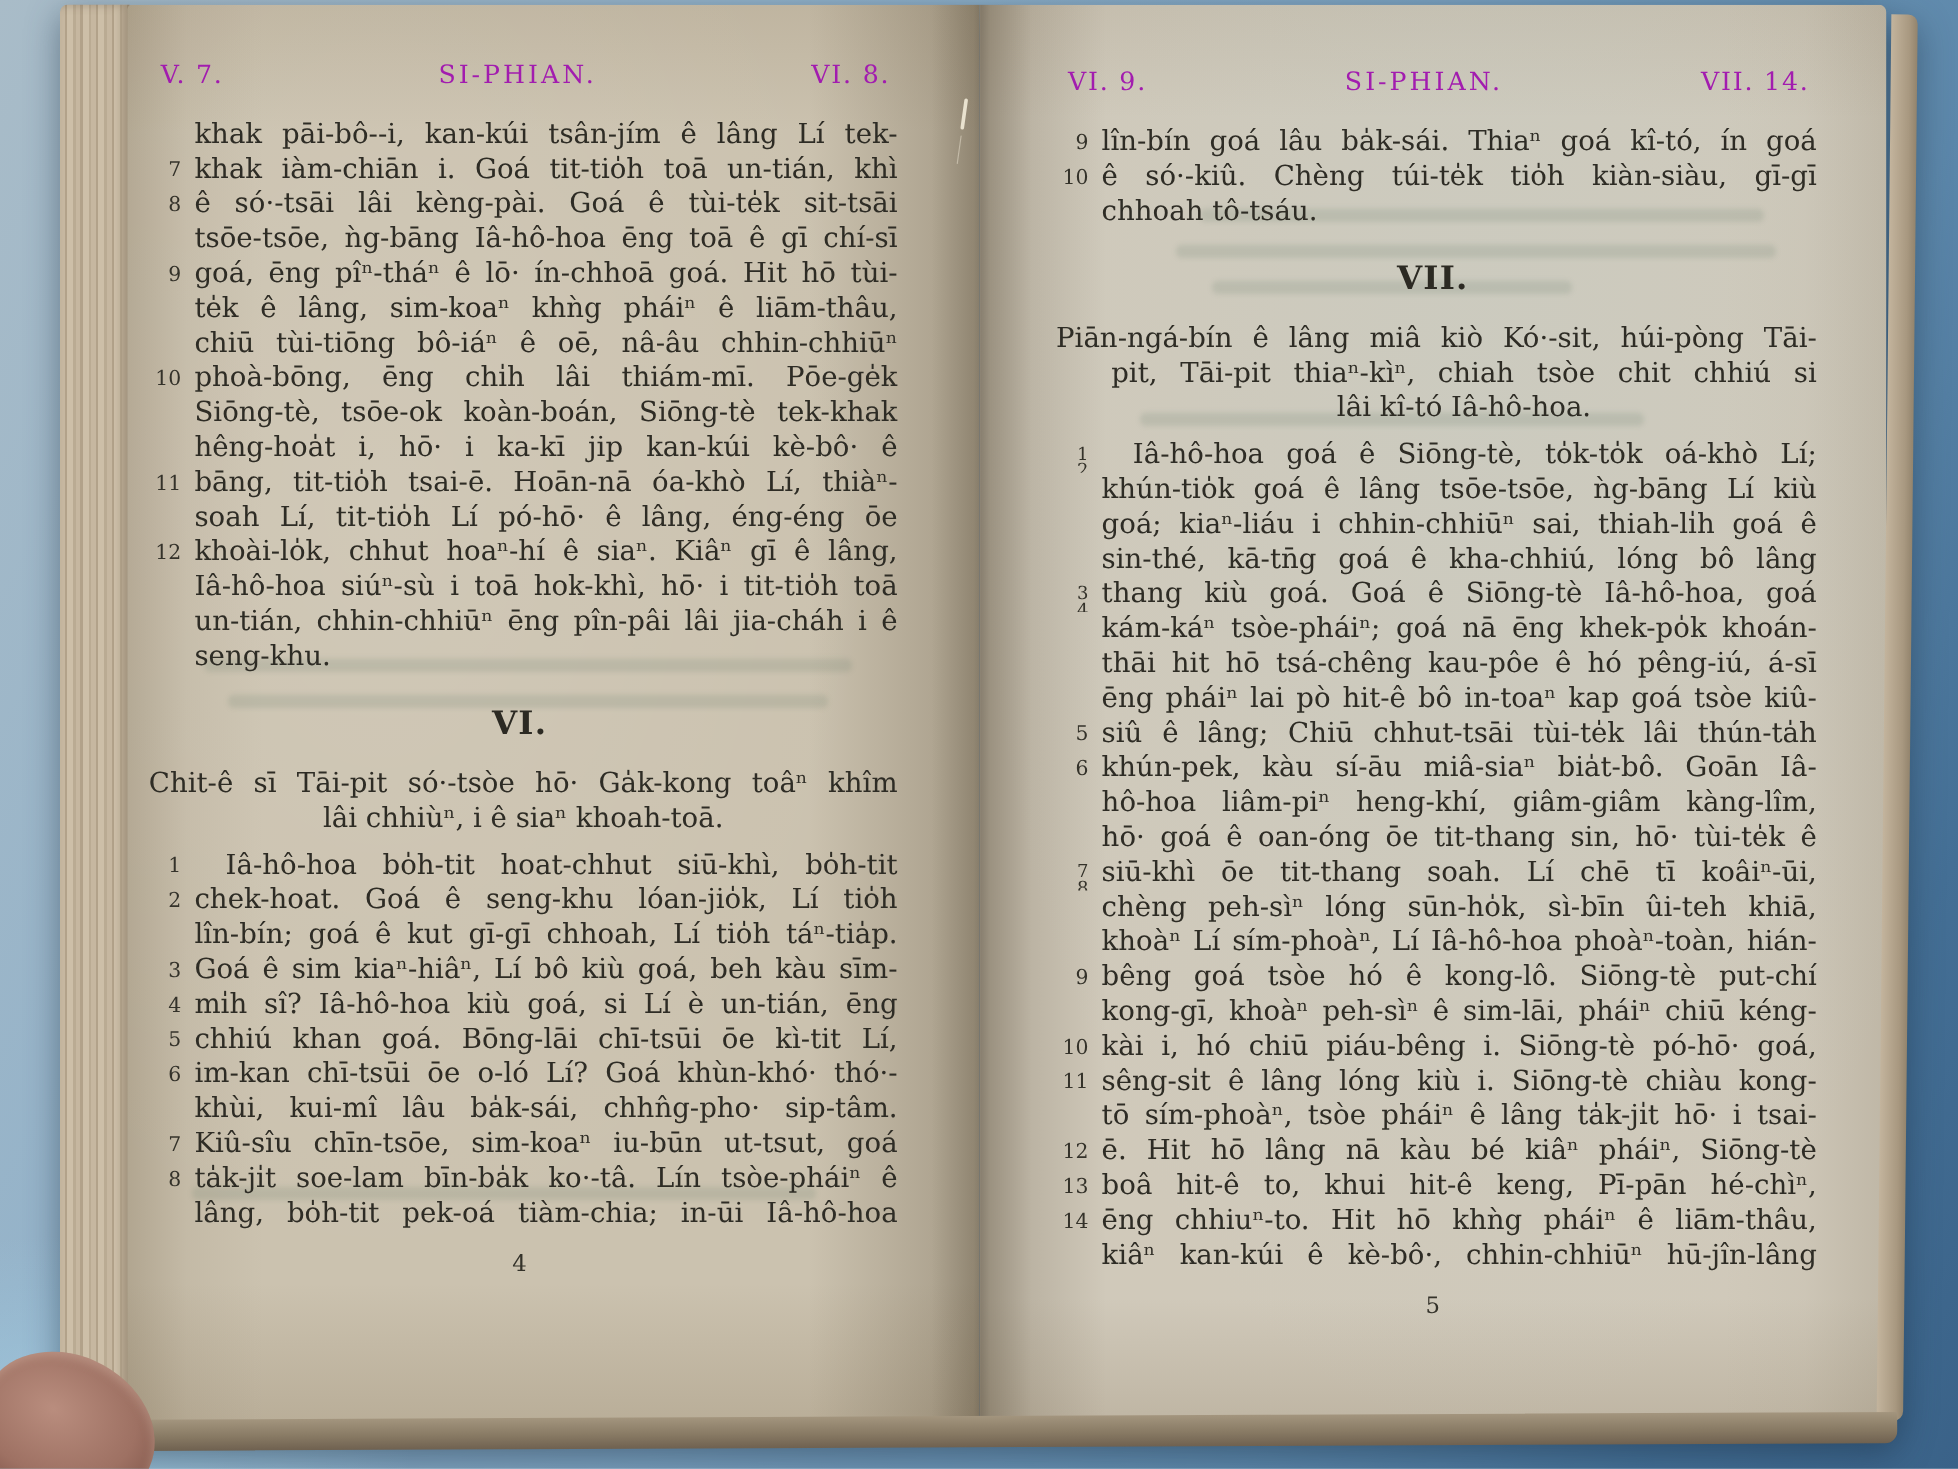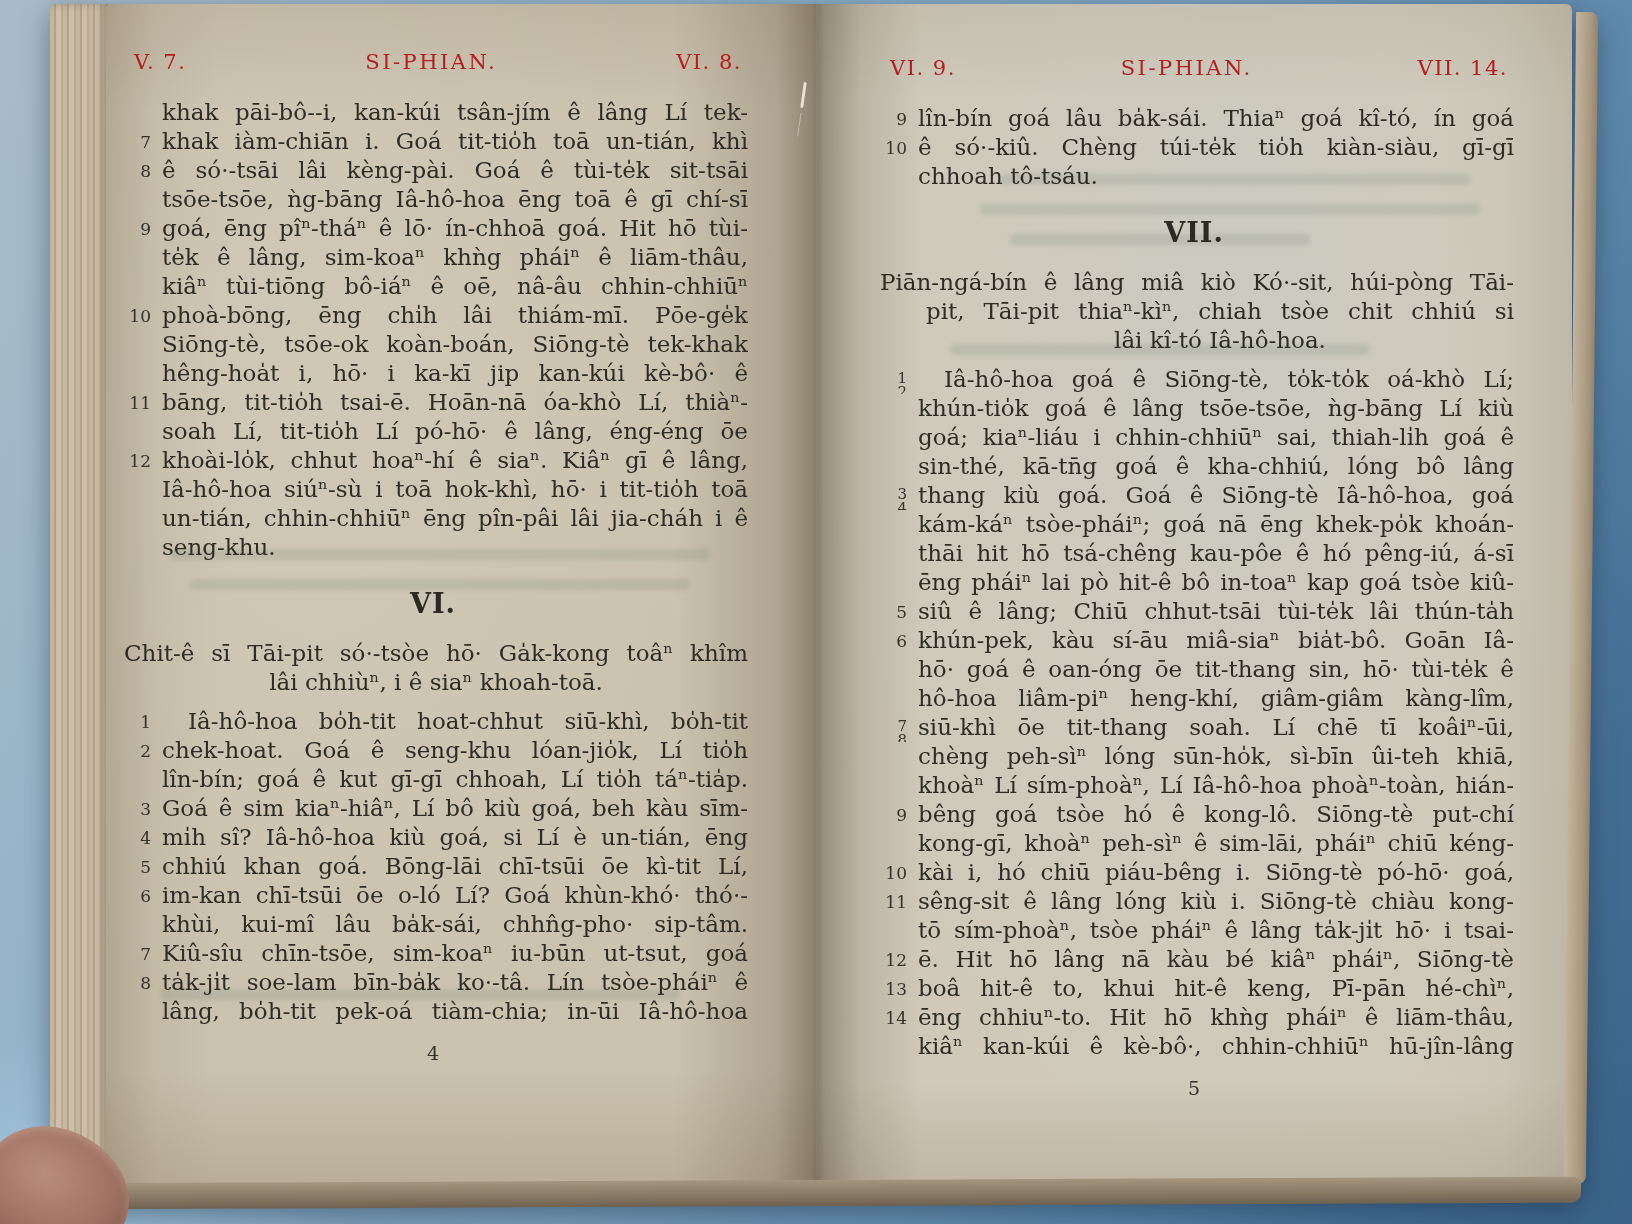--- a/index.html
+++ b/index.html
@@ -48,21 +48,21 @@
     border-radius:48% 52% 40% 40%;transform:rotate(24deg);
     background:radial-gradient(ellipse at 38% 42%, #b98d7e, #9e7163 55%, #7e5448 85%);
     box-shadow:inset 0 4px 8px rgba(255,230,210,.25);}
   
   .ghost{position:absolute;height:11px;border-radius:5px;background:rgba(96,118,100,.16);filter:blur(2px);}
   
   .page-text{position:absolute;color:#2e2c25;}
   .pt-left{left:118px;top:50px;width:630px;}
   .pt-right{left:874px;top:56px;width:640px;}
   .runhead{display:flex;justify-content:space-between;align-items:baseline;
-    padding:0 6px 0 16px;height:40px;font-size:21px;letter-spacing:1.5px;color:#b91c1c;}
+    padding:0 6px 0 16px;height:40px;font-size:21px;letter-spacing:1.5px;color:#a21caf;}
   .runhead .rh-c{letter-spacing:2.5px;}
   .blocks{margin-top:8px;}
   .line{display:flex;height:29px;overflow:hidden;}
   .vn{width:44px;flex:none;text-align:right;padding-right:11px;font-size:17px;color:#34322a;padding-top:5px;box-sizing:border-box;}
   .vn.stack{display:flex;flex-direction:column;align-items:flex-end;justify-content:flex-start;
     font-size:15px;line-height:14px;padding-top:6px;}
   .txt{flex:1;font-size:23px;line-height:29px;text-align:justify;text-align-last:justify;}
   .txt.last{text-align-last:left;}
   .txt.pindent{text-indent:26px;}
   .psalm-heading{text-align:center;font-size:27px;font-weight:700;letter-spacing:1px;
@@ -123,21 +123,21 @@
         <div class="line">
           <span class="vn">9</span>
           <span class="txt">goá, ēng pîⁿ-tháⁿ ê lō· ín-chhoā goá. Hit hō tùi-</span>
         </div>
         <div class="line">
           <span class="vn"></span>
           <span class="txt">te̍k ê lâng, sim-koaⁿ khǹg pháiⁿ ê liām-thâu,</span>
         </div>
         <div class="line">
           <span class="vn"></span>
-          <span class="txt">kiâⁿ tùi-tiōng bô-iáⁿ ê oē, nâ-âu chhin-chhiūⁿ</span>
+          <span class="txt">chiū tùi-tiōng bô-iáⁿ ê oē, nâ-âu chhin-chhiūⁿ</span>
         </div>
         <div class="line">
           <span class="vn">10</span>
           <span class="txt">phoà-bōng, ēng chi̍h lâi thiám-mī. Pōe-ge̍k</span>
         </div>
         <div class="line">
           <span class="vn"></span>
           <span class="txt">Siōng-tè, tsōe-ok koàn-boán, Siōng-tè tek-khak</span>
         </div>
         <div class="line">
@@ -287,25 +287,25 @@
         <div class="line">
           <span class="vn">5</span>
           <span class="txt">siû ê lâng; Chiū chhut-tsāi tùi-te̍k lâi thún-ta̍h</span>
         </div>
         <div class="line">
           <span class="vn">6</span>
           <span class="txt">khún-pek, kàu sí-āu miâ-siaⁿ bia̍t-bô. Goān Iâ-</span>
         </div>
         <div class="line">
           <span class="vn"></span>
+          <span class="txt">hô-hoa liâm-piⁿ heng-khí, giâm-giâm kàng-lîm,</span>
+        </div>
+        <div class="line">
+          <span class="vn"></span>
           <span class="txt">hō· goá ê oan-óng ōe tit-thang sin, hō· tùi-te̍k ê</span>
-        </div>
-        <div class="line">
-          <span class="vn"></span>
-          <span class="txt">hô-hoa liâm-piⁿ heng-khí, giâm-giâm kàng-lîm,</span>
         </div>
         <div class="line">
           <span class="vn stack">
             <div class="vn-s">7</div>
             <div class="vn-s">8</div>
           </span>
           <span class="txt">siū-khì ōe tit-thang soah. Lí chē tī koâiⁿ-ūi,</span>
         </div>
         <div class="line">
           <span class="vn"></span>

